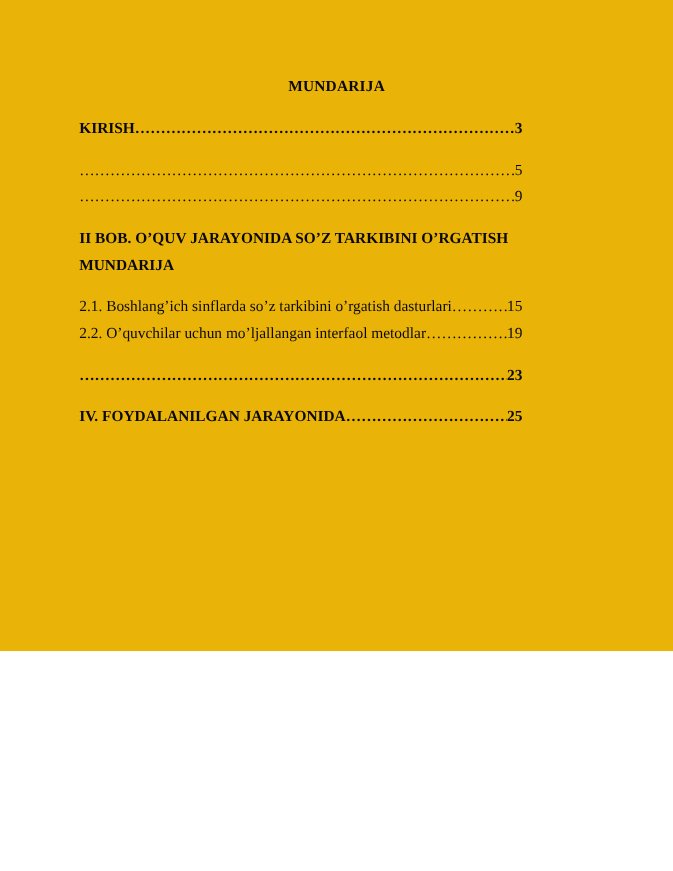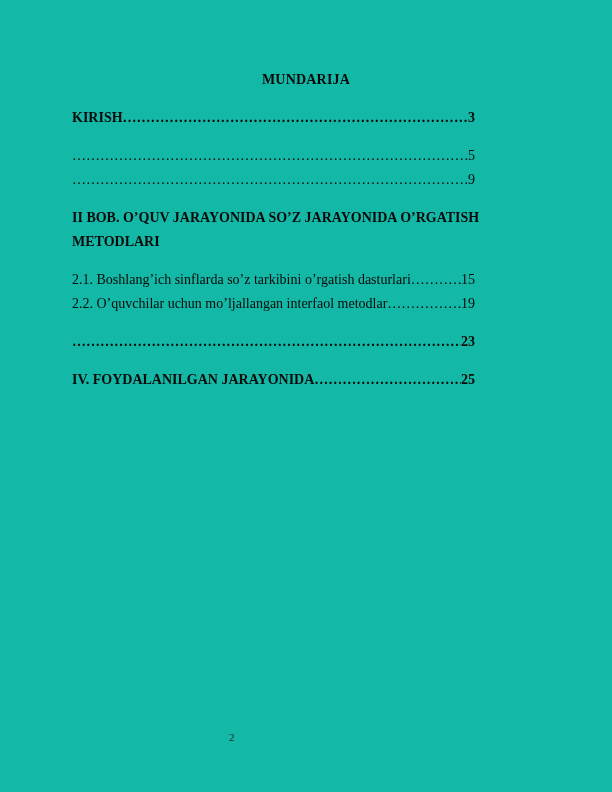--- a/index.html
+++ b/index.html
@@ -3,22 +3,22 @@
 <meta charset="utf-8">
 <style>
   html, body {
     margin: 0;
     padding: 0;
     background: #ffffff;
   }
   .page {
     position: relative;
     width: 612px;
-    height: 792px;
-    background: #14b8a6;
+    height: 592px;
+    background: #eab308;
     font-family: "Liberation Serif", "DejaVu Serif", serif;
     font-size: 14px;
     color: #0a0a0a;
     overflow: hidden;
   }
   .content {
     position: absolute;
     left: 72px;
     top: 68px;
     width: 468px;
@@ -91,21 +91,21 @@
         <span class="toc-leader">……………………………………………………………………………………………………………………</span>
         <span class="toc-page">5</span>
       </div>
       <div class="toc-line">
         <span class="toc-leader">……………………………………………………………………………………………………………………</span>
         <span class="toc-page">9</span>
       </div>
     </div>
 
     <div class="toc-block">
-      <div class="toc-heading">II BOB. O’QUV JARAYONIDA SO’Z JARAYONIDA O’RGATISH METODLARI</div>
+      <div class="toc-heading">II BOB. O’QUV JARAYONIDA SO’Z TARKIBINI O’RGATISH MUNDARIJA</div>
     </div>
 
     <div class="toc-block">
       <div class="toc-line">
         <span class="toc-label">2.1. Boshlang’ich sinflarda so’z tarkibini o’rgatish dasturlari</span>
         <span class="toc-leader">……………………………………………………………………………………………………………………</span>
         <span class="toc-page">15</span>
       </div>
       <div class="toc-line">
         <span class="toc-label">2.2. O’quvchilar uchun mo’ljallangan interfaol metodlar</span>

